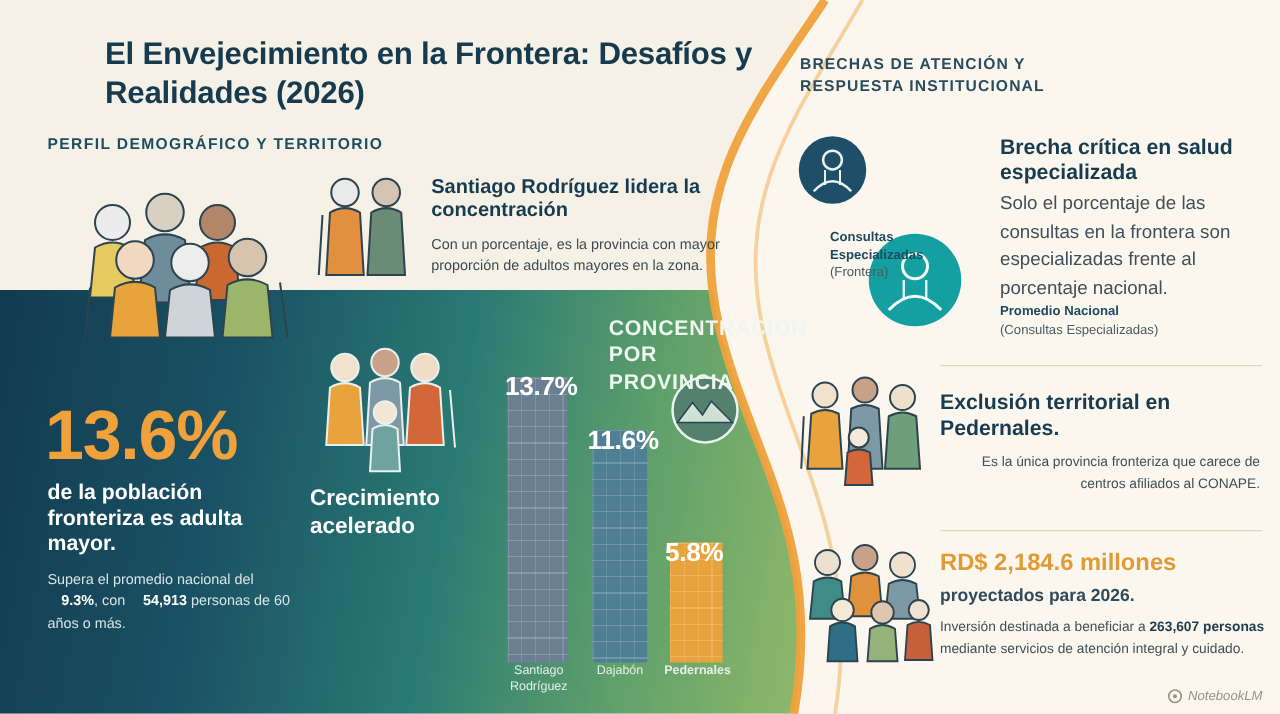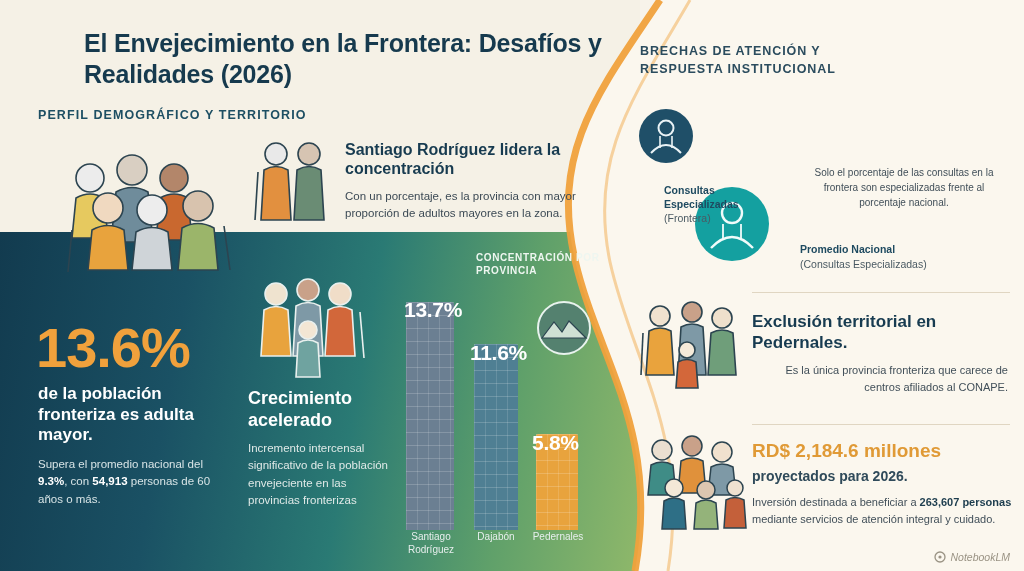--- a/index.html
+++ b/index.html
@@ -48,34 +48,34 @@
     letter-spacing: -1px;
   }
   .bignum-sub {
     position: absolute; left: 38px; top: 384px; width: 190px;
     font-size: 17px; font-weight: bold; color: #ffffff; line-height: 1.22;
   }
   .bignum-note {
     position: absolute; left: 38px; top: 456px; width: 196px;
     font-size: 11.5px; color: #d7e4e6; line-height: 1.5;
   }
-  .bignum-note b { color: #ffffff; }
+  .bignum-note b { color: #ffffff; margin-left: 11px; }
 
   .crec-head {
     position: absolute; left: 248px; top: 388px; width: 160px;
     font-size: 18px; font-weight: bold; color: #ffffff; line-height: 1.2;
   }
   .crec-body {
     position: absolute; left: 248px; top: 440px; width: 150px;
     font-size: 11.5px; color: #dfe9e7; line-height: 1.5;
   }
 
   .chart-label {
-    position: absolute; left: 476px; top: 252px; width: 130px;
-    font-size: 10px; font-weight: bold; color: #eef6f0; letter-spacing: 0.6px;
+    position: absolute; left: 487px; top: 252px; width: 130px;
+    font-size: 17px; font-weight: bold; color: #eef6f0; letter-spacing: 0.6px;
     line-height: 1.25;
   }
 
   
   .bars { position: absolute; left: 400px; top: 255px; width: 215px; height: 245px; margin-top: 48px; }
   .bar { position: absolute; bottom: 0; border-radius: 2px 2px 0 0; }
   .bar-grid {
     position: absolute; left: 0; top: 0; width: 100%; height: 100%;
     background-image: repeating-linear-gradient(to bottom, rgba(255,255,255,0.18) 0 1px, transparent 1px 13px),
                       repeating-linear-gradient(to right, rgba(255,255,255,0.13) 0 1px, transparent 1px 11px);
@@ -93,22 +93,22 @@
   .r-kicker {
     position: absolute; left: 640px; top: 42px; width: 260px;
     font-size: 12.5px; font-weight: bold; color: #2b4c5e; letter-spacing: 0.9px;
     line-height: 1.45;
   }
   .r1-head {
     position: absolute; left: 800px; top: 108px; width: 210px;
     font-size: 17px; font-weight: bold; color: #173b50; line-height: 1.2;
   }
   .r1-body {
-    position: absolute; left: 800px; top: 165px; width: 208px;
-    font-size: 10px; color: #414f59; line-height: 1.5; text-align: center;
+    position: absolute; left: 800px; top: 152px; width: 208px;
+    font-size: 15px; color: #414f59; line-height: 1.5;
   }
   .r1-lbl1 {
     position: absolute; left: 664px; top: 146px; width: 95px;
     font-size: 10.5px; font-weight: bold; color: #1e4a60; line-height: 1.35; margin-top: 37px;
   }
   .r1-lbl1 span { font-weight: normal; color: #4a5a63; }
   .r1-lbl2 {
     position: absolute; left: 800px; top: 242px; width: 190px;
     font-size: 10.5px; font-weight: bold; color: #1e4a60; line-height: 1.4;
   }
@@ -211,21 +211,20 @@
       <path d="M48 28 q12 -7 24 0 l3 50 h-30 z" fill="#7e99a6"></path>
       <circle cx="92" cy="16" r="11" fill="#f0ddc8"></circle>
       <path d="M80 32 q12 -7 24 0 l3 46 h-30 z" fill="#d2673a"></path>
       <circle cx="60" cy="52" r="9" fill="#f3e6d4"></circle>
       <path d="M50 65 q10 -6 20 0 l2 34 h-24 z" fill="#6fa3a0"></path>
       <path d="M112 34 l4 46"></path>
     </g>
   </svg>
 
   <div class="crec-head">Crecimiento acelerado</div>
-  <div class="crec-body">Incremento intercensal significativo de la población envejeciente en las provincias fronterizas</div>
 
   <svg class="fig" style="left:528px;top:300px;" width="72" height="56" viewBox="0 0 72 56">
     <circle cx="36" cy="28" r="26" fill="#54816f" stroke="#e9f3ee" stroke-width="2"></circle>
     <path d="M14 38 l12 -16 8 10 7 -11 17 17 z" fill="#cfe0d4" stroke="#2c4450" stroke-width="1.2"></path>
   </svg>
 
   <div class="chart-label">CONCENTRACIÓN POR PROVINCIA</div>
 
   <div class="bars">
 
@@ -238,21 +237,21 @@
     <div class="bar" style="left:74px; width:44px; height:186px; background:#4f7f93; bottom:18px;">
       <div class="bar-grid"></div>
     </div>
     <div class="bar-val" style="left:70px; top:38px;">11.6%</div>
     <div class="bar-cat" style="left:66px; top:228px; width:60px;">Dajabón</div>
 
     <div class="bar" style="left:136px; width:42px; height:96px; background:#e8a33d; bottom:18px;">
       <div class="bar-grid"></div>
     </div>
     <div class="bar-val" style="left:132px; top:128px;">5.8%</div>
-    <div class="bar-cat" style="left:126px; top:228px; width:64px;">Pedernales</div>
+    <div class="bar-cat" style="left:126px; top:228px; width:64px;font-weight:bold;">Pedernales</div>
   </div>
 
   <div class="r-kicker">BRECHAS DE ATENCIÓN Y RESPUESTA INSTITUCIONAL</div>
 
   <svg class="fig" style="left:638px;top:108px;" width="56" height="56" viewBox="0 0 56 56">
     <circle cx="28" cy="28" r="27" fill="#1f4f68"></circle>
     <circle cx="28" cy="20" r="7.5" fill="none" stroke="#eaf3f6" stroke-width="2"></circle>
     <path d="M13 45 q15 -16 30 0" fill="none" stroke="#eaf3f6" stroke-width="2"></path>
     <path d="M22 28 l0 12 M34 28 l0 12" stroke="#eaf3f6" stroke-width="1.6" fill="none"></path>
   </svg>
@@ -262,20 +261,21 @@
     <circle cx="38" cy="27" r="10" fill="none" stroke="#f0fbfa" stroke-width="2.4"></circle>
     <path d="M17 62 q21 -22 42 0" fill="none" stroke="#f0fbfa" stroke-width="2.4"></path>
     <path d="M29 38 l0 16 M47 38 l0 16" stroke="#f0fbfa" stroke-width="1.8" fill="none"></path>
   </svg>
 
   <div class="r1-lbl1">
     <span style="font-weight:bold;color:#1e4a60;">Consultas Especializadas</span><br>
     <span>(Frontera)</span>
   </div>
 
+  <div class="r1-head">Brecha crítica en salud especializada</div>
   <div class="r1-body">Solo el porcentaje de las consultas en la frontera son especializadas frente al porcentaje nacional.</div>
 
   <div class="r1-lbl2">
     <span style="font-weight:bold;color:#1e4a60;">Promedio Nacional</span><br>
     <span>(Consultas Especializadas)</span>
   </div>
 
   <div class="rule" style="top:292px;"></div>
 
   <svg class="fig" style="left:640px;top:300px;" width="100" height="92" viewBox="0 0 100 92">

